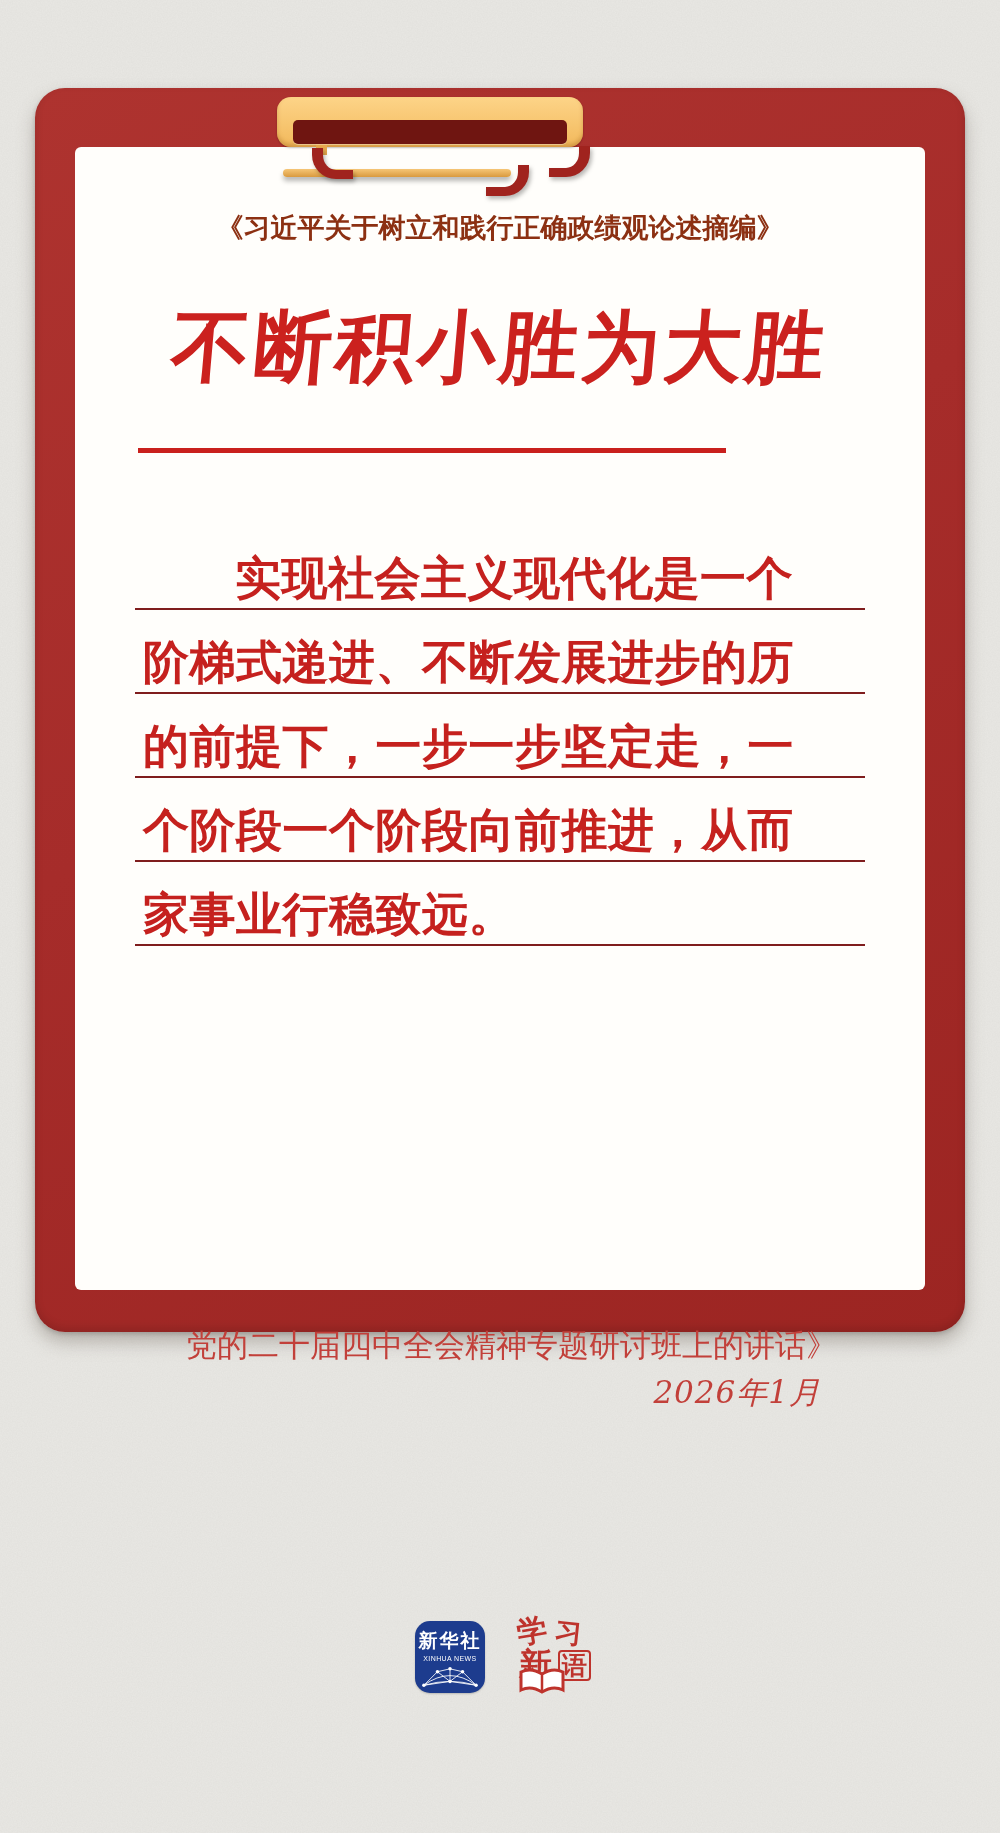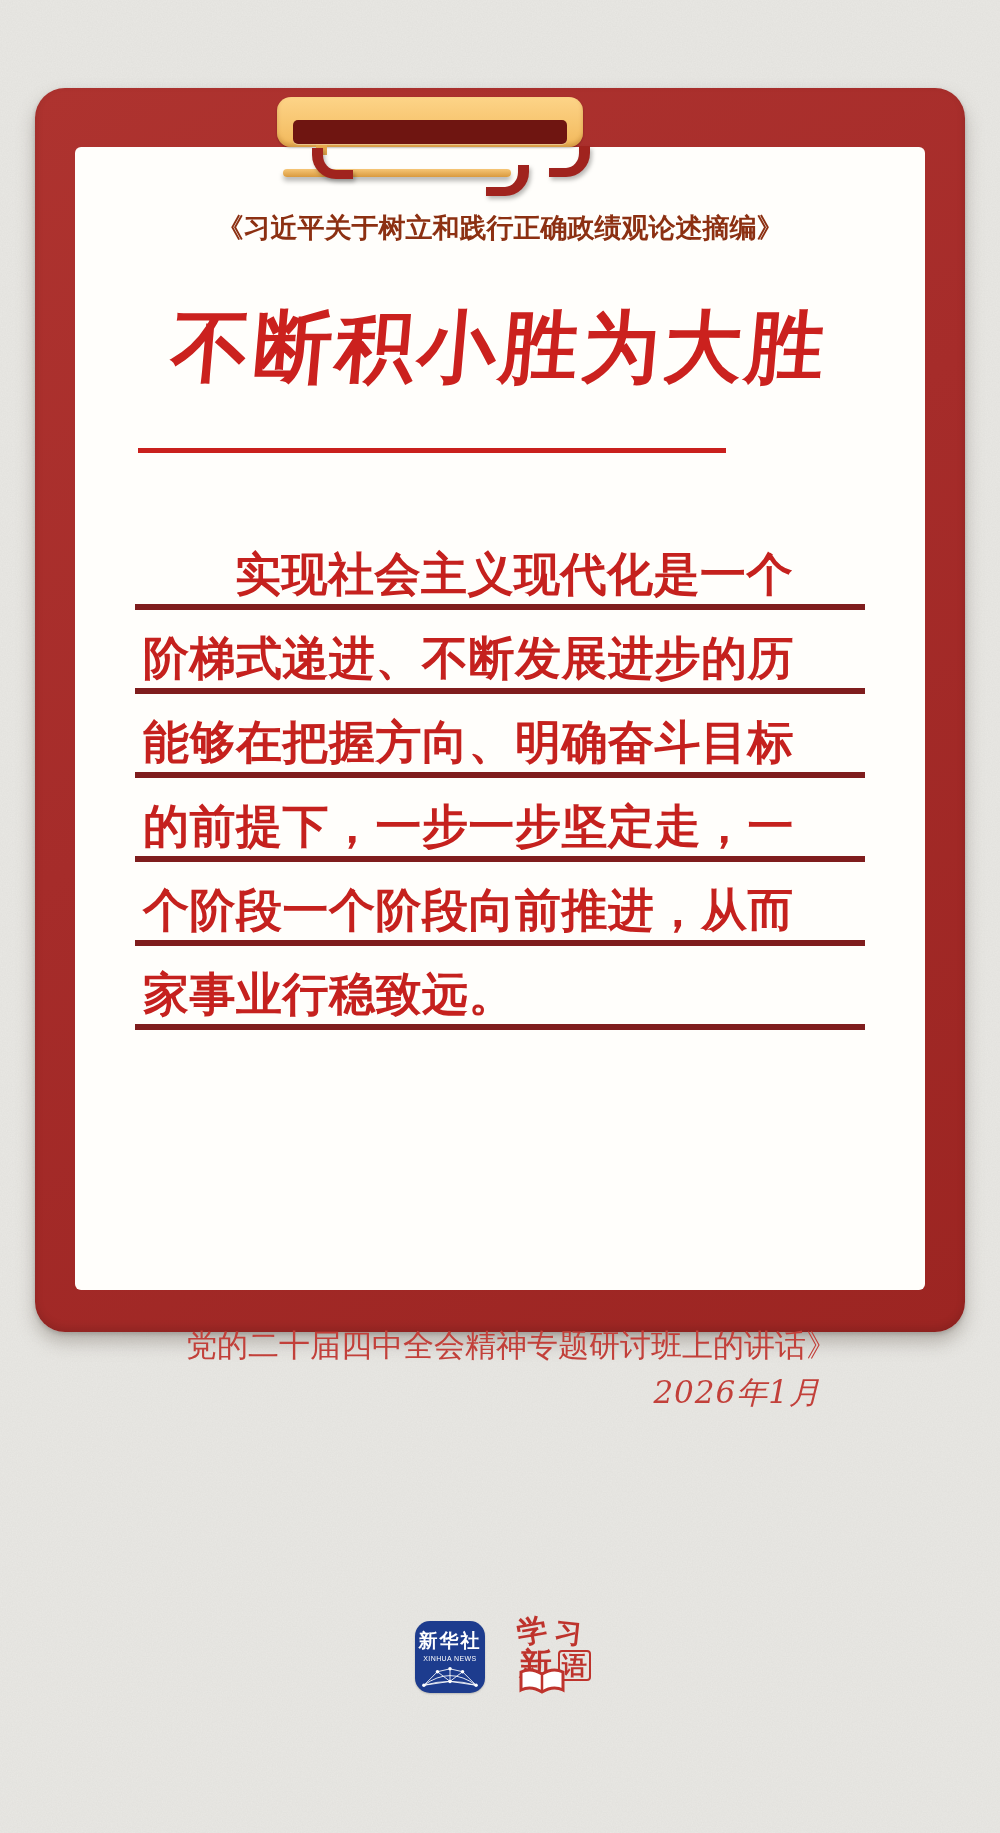--- a/index.html
+++ b/index.html
@@ -70,21 +70,21 @@
     letter-spacing:4px;transform:skewX(-5deg);
   }
   .title-underline{
     position:absolute;left:138px;top:448px;width:588px;height:5px;z-index:3;
     background:#C9201D;
   }
 
   .body-block{position:absolute;left:135px;top:526px;width:730px;z-index:3;}
   .body-row{
     height:84px;box-sizing:border-box;
-    border-bottom:6px solid #7f1d1d;
+    border-bottom:2px solid #7f1d1d;
     display:flex;align-items:flex-end;
     padding:0 0 7px 8px;
     font-size:46px;font-weight:700;color:#C5211E;line-height:1;
     letter-spacing:0.5px;white-space:nowrap;
   }
   .body-row.indent{padding-left:100px;}
 
   .attribution{
     position:absolute;left:125px;top:1322px;width:712px;z-index:3;
     text-align:right;font-size:31px;color:#C2403A;line-height:47px;
@@ -139,21 +139,20 @@
 <div class="hook hook-wire-right"></div>
 
 <div class="source">《习近平关于树立和践行正确政绩观论述摘编》</div>
 
 <div class="title">不断积小胜为大胜</div>
 <div class="title-underline"></div>
 
 <div class="body-block">
   <div class="body-row indent">实现社会主义现代化是一个</div>
   <div class="body-row">阶梯式递进、不断发展进步的历</div>
-  <div class="body-row">能够在把握方向、明确奋斗目标</div>
   <div class="body-row">的前提下，一步一步坚定走，一</div>
   <div class="body-row">个阶段一个阶段向前推进，从而</div>
   <div class="body-row">家事业行稳致远。</div>
 </div>
 
 <div class="attribution">
   <div>党的二十届四中全会精神专题研讨班上的讲话》</div>
   <div class="attr-year">2026年1月</div>
 </div>
 

